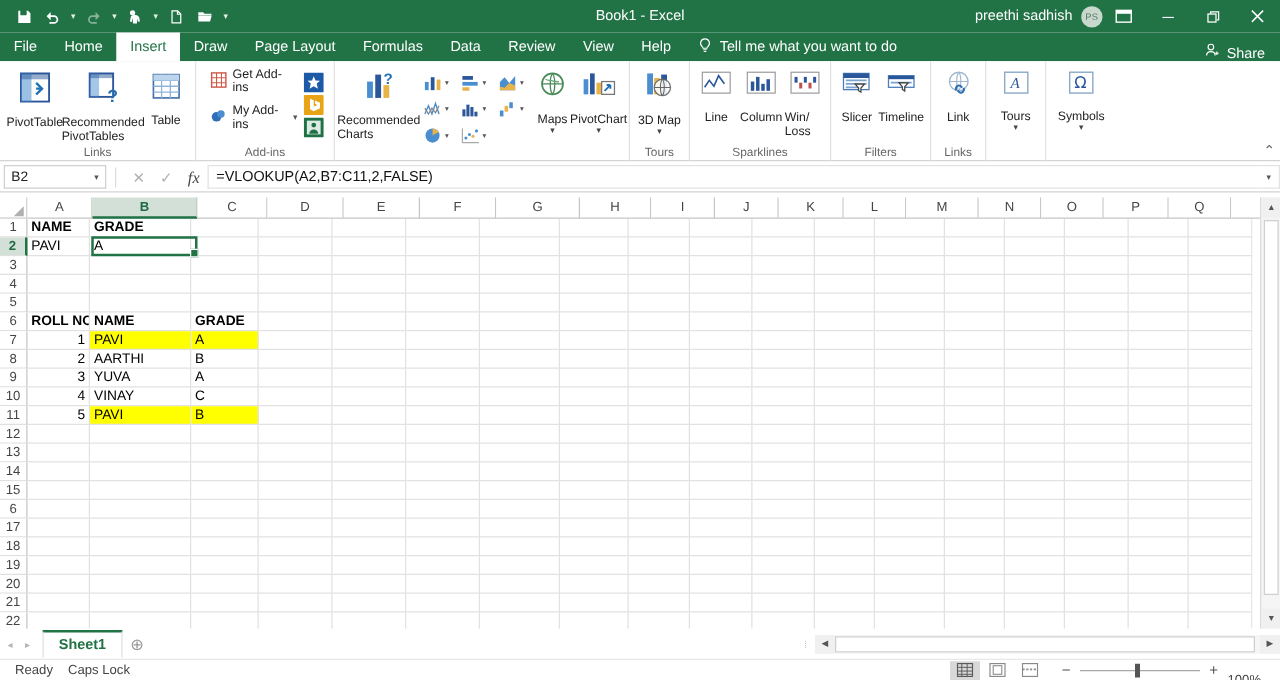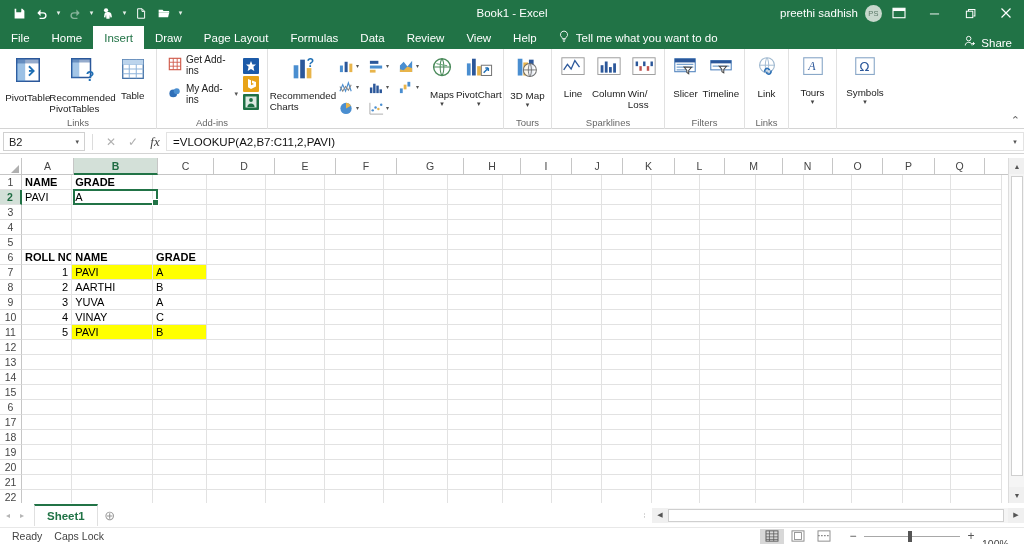--- a/index.html
+++ b/index.html
@@ -691,21 +691,21 @@
 
   <div class="formulabar">
     <div class="namebox">
       <span>B2</span>
       <span class="nb-caret">▾</span>
     </div>
     <div class="fb-sep"></div>
     <div class="fb-ico">✕</div>
     <div class="fb-ico">✓</div>
     <div class="fb-ico fx">fx</div>
-    <div class="fb-input">=VLOOKUP(A2,B7:C11,2,PAVI)</div>
+    <div class="fb-input">=VLOOKUP(A2,B7:C11,2,FALSE)</div>
     <div class="fb-expand">▾</div>
   </div>
 
   <div class="gridwrap">
     <div class="corner"></div>
     <div class="colheads">
         <div class="colh" style="width: 52px;">A</div>
         <div class="colh sel" style="width: 84px;">B</div>
         <div class="colh" style="width: 56px;">C</div>
         <div class="colh" style="width: 61px;">D</div>

